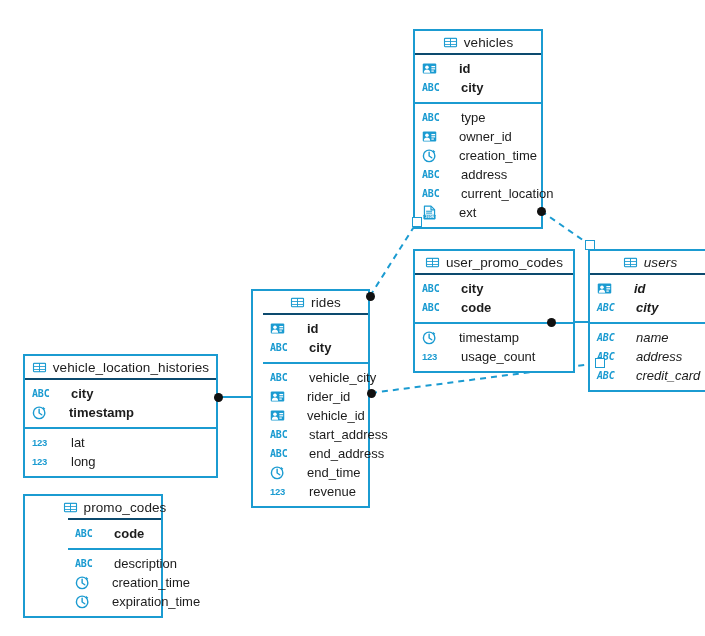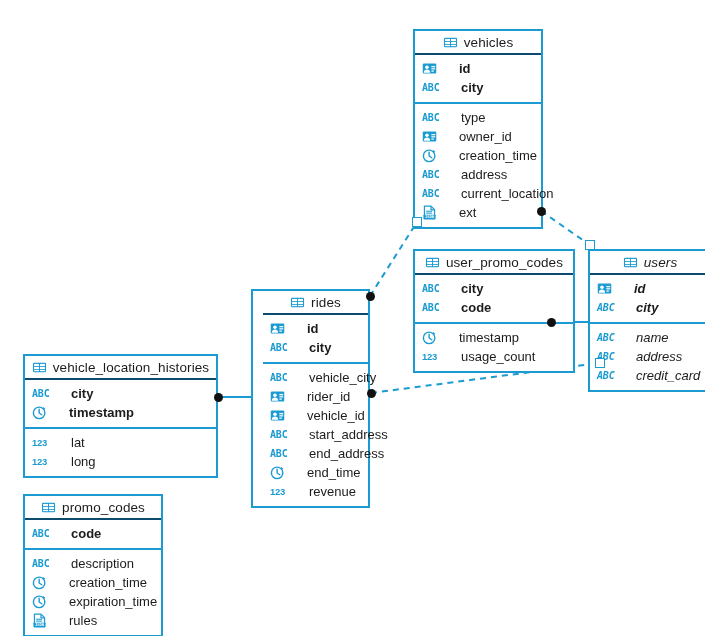--- a/index.html
+++ b/index.html
@@ -441,21 +441,21 @@
           <div class="field">
             <span class="icn icn-num">123</span>
             <span class="fname">lat</span>
           </div>
           <div class="field">
             <span class="icn icn-num">123</span>
             <span class="fname">long</span>
           </div>
         </div>
       </div>
-      <div class="entity" style="left: 23px; top: 494px; width: 140px;">
+      <div class="entity" style="left: 23px; top: 494px; width: 140px; padding-left: 43px;">
         <div class="entity-title">
           <span class="icn">
             <svg width="15" height="15" viewBox="0 0 16 16">
               <rect x="1" y="3" width="14" height="10" rx="1.2" fill="#1b9bd1"></rect>
               <rect x="2.2" y="4.2" width="5.3" height="2.3" fill="#ffffff"></rect>
               <rect x="8.5" y="4.2" width="5.3" height="2.3" fill="#ffffff"></rect>
               <rect x="2.2" y="7.4" width="5.3" height="2.2" fill="#ffffff"></rect>
               <rect x="8.5" y="7.4" width="5.3" height="2.2" fill="#ffffff"></rect>
               <rect x="2.2" y="10.5" width="5.3" height="1.4" fill="#ffffff"></rect>
               <rect x="8.5" y="10.5" width="5.3" height="1.4" fill="#ffffff"></rect>
@@ -487,33 +487,20 @@
           <div class="field">
             <span class="icn">
               <svg width="15" height="15" viewBox="0 0 16 16">
                 <circle cx="7.6" cy="8.4" r="6.1" fill="#ffffff" stroke="#1b9bd1" stroke-width="1.5"></circle>
                 <path d="M7.6 4.6v3.9l2.8 1.9" fill="none" stroke="#1b9bd1" stroke-width="1.5" stroke-linecap="round"></path>
                 <path d="M11.6 1.9l2.6 2.2-2.1 1.1z" fill="#1b9bd1"></path>
               </svg>
             </span>
             <span class="fname">expiration_time</span>
           </div>
-          <div class="field">
-            <span class="icn">
-              <svg width="15" height="15" viewBox="0 0 16 16">
-                <path d="M2.6 1.2h7.0l3.8 3.8v9.8H2.6z" fill="#ffffff" stroke="#1b9bd1" stroke-width="1.3" stroke-linejoin="round"></path>
-                <path d="M9.6 1.4v3.7h3.7" fill="none" stroke="#1b9bd1" stroke-width="1.3" stroke-linejoin="round"></path>
-                <rect x="4.4" y="6.1" width="6.4" height="1.1" fill="#1b9bd1"></rect>
-                <rect x="4.4" y="8.1" width="6.4" height="1.1" fill="#1b9bd1"></rect>
-                <rect x="1.6" y="10.3" width="12.8" height="4.6" rx="0.6" fill="#1b9bd1"></rect>
-                <text x="8" y="13.9" text-anchor="middle" font-family="DejaVu Sans Mono, monospace" font-size="4.1" font-weight="bold" fill="#ffffff">JSON</text>
-              </svg>
-            </span>
-            <span class="fname">rules</span>
-          </div>
         </div>
       </div>
     </div>
   <div id="markers">
       <div class="dot" style="left: 536.5px; top: 206.5px; background: rgb(17, 17, 17);"></div>
       <div class="sq" style="left: 585px; top: 240px;"></div>
       <div class="dot" style="left: 365.5px; top: 291.5px; background: rgb(17, 17, 17);"></div>
       <div class="sq" style="left: 412px; top: 217px;"></div>
       <div class="dot" style="left: 546.5px; top: 317.5px; background: rgb(17, 17, 17);"></div>
       <div class="dot" style="left: 366.5px; top: 388.5px; background: rgb(17, 17, 17);"></div>

